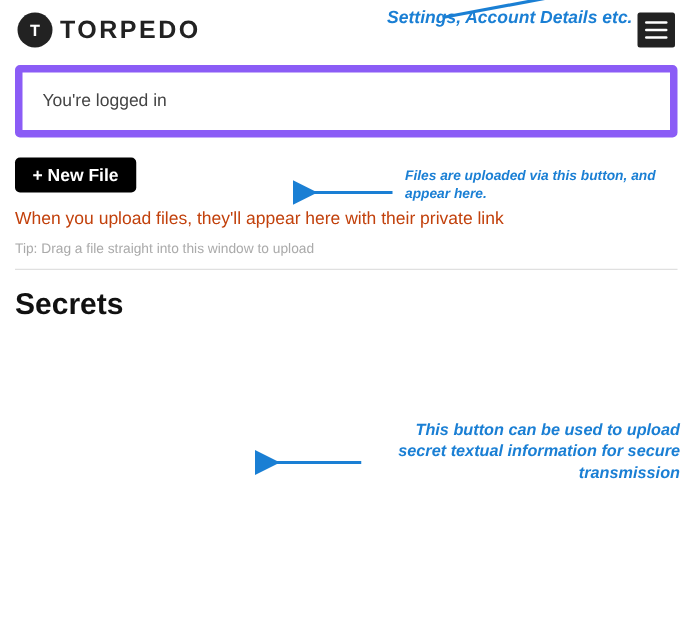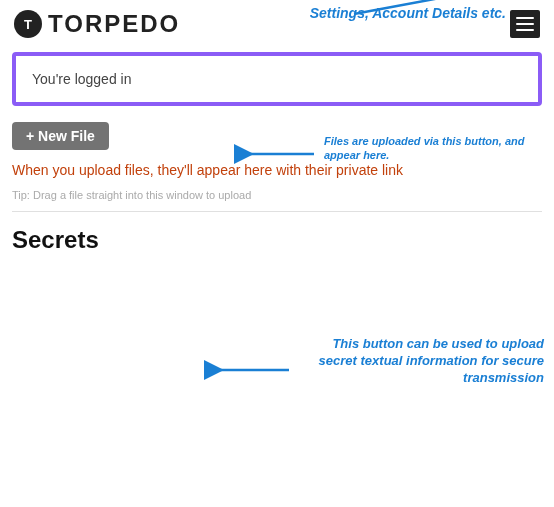--- a/index.html
+++ b/index.html
@@ -33,21 +33,21 @@
       align-items: center;
       justify-content: center;
       margin-right: 6px;
     }
     .logo-circle span {
       color: #fff;
       font-weight: bold;
       font-size: 13px;
     }
     .logo-text {
-      font-size: 24px;
+      font-size: 20px;
       font-weight: bold;
       letter-spacing: 2px;
       color: #222;
     }
     .hamburger-btn {
       width: 30px;
       height: 28px;
       background: #222;
       border: none;
       border-radius: 2px;
@@ -77,21 +77,21 @@
       font-weight: bold;
       font-style: italic;
       text-align: right;
       line-height: 1.3;
       pointer-events: none;
     }
 
     
     .login-box {
       margin: 8px 12px 16px 12px;
-      border: 4px solid #8b5cf6;
+      border: 6px solid #8b5cf6;
       border-radius: 4px;
       padding: 14px 16px;
       background: #fff;
     }
     .login-text {
       font-size: 14px;
       color: #444;
     }
 
     
@@ -104,21 +104,21 @@
       align-items: center;
       margin-bottom: 10px;
     }
     .section-title {
       font-size: 24px;
       font-weight: bold;
       color: #111;
       margin-right: 12px;
     }
     .new-btn {
-      background: #737373;
+      background: #000000;
       color: #fff;
       border: none;
       border-radius: 4px;
       padding: 6px 14px;
       font-size: 14px;
       font-weight: bold;
       cursor: pointer;
       white-space: nowrap;
     }
     .section-desc {

